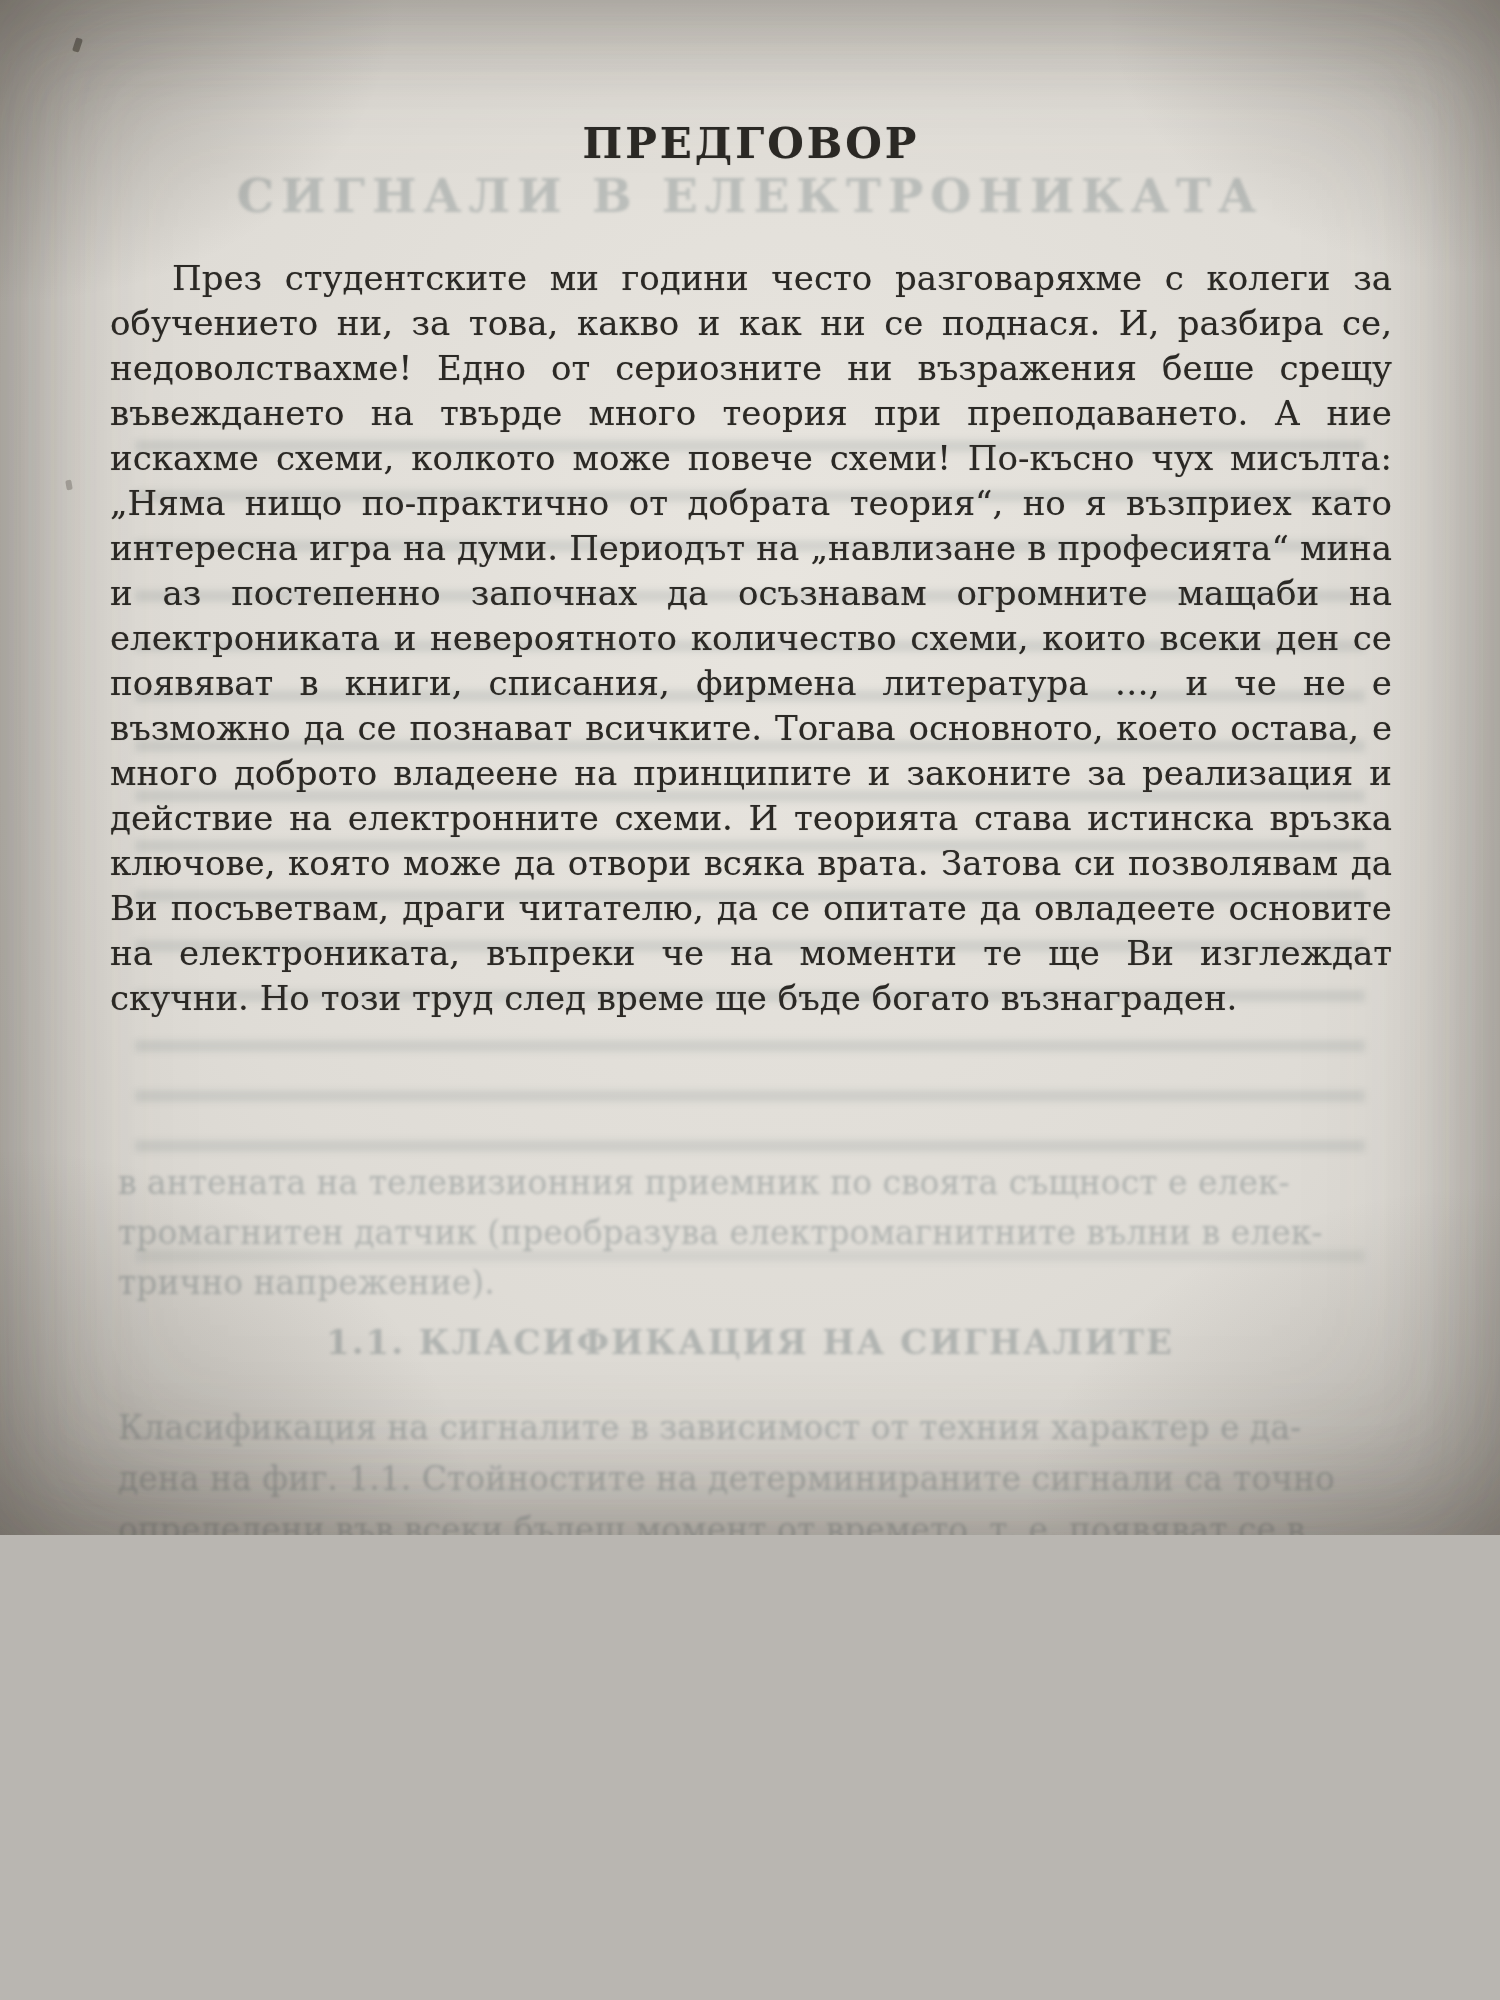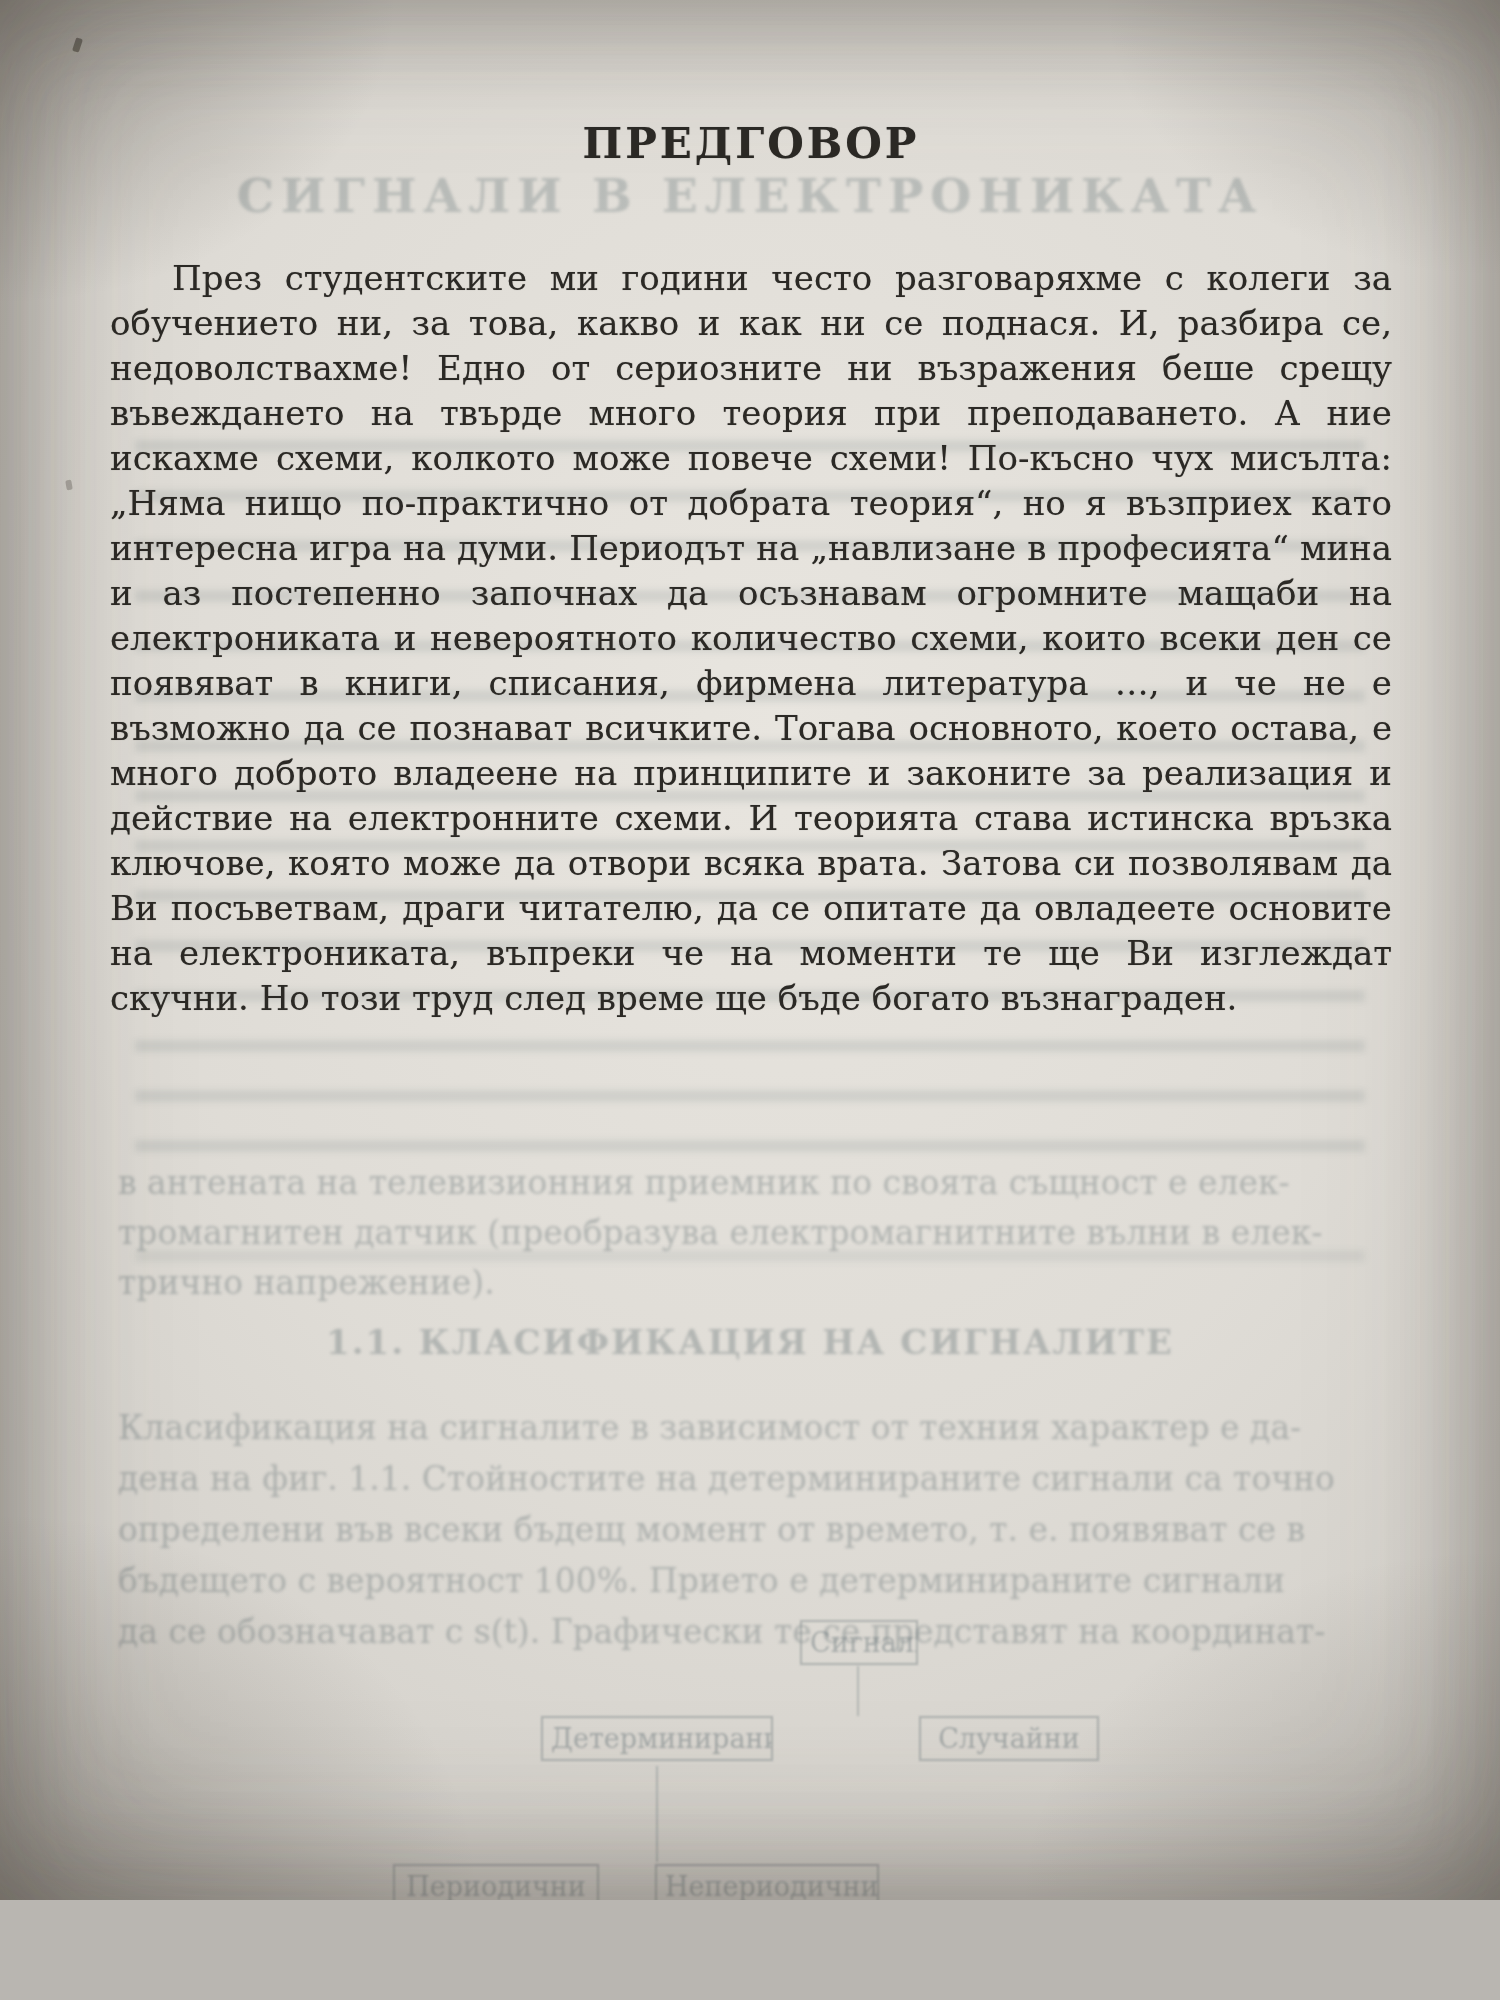--- a/index.html
+++ b/index.html
@@ -3,21 +3,21 @@
 <meta charset="utf-8">
 <style>
   html, body { margin: 0; padding: 0; }
   body {
     width: 1500px; height: 2000px;
     background: #b9b6b1;
     font-family: "DejaVu Serif", "Liberation Serif", serif;
   }
   .scan {
     position: relative;
-    width: 1500px; height: 1900px;
+    width: 1500px; height: 1535px;
     overflow: hidden;
     background: radial-gradient(ellipse 1250px 1500px at 52% 38%,
       #e8e5df 0%, #dfdcd6 52%, #d4d1cb 84%, #c8c5bf 100%);
   }
   
   .shade { position: absolute; pointer-events: none; }
   .shade-tl { left:0; top:0; width:430px; height:330px;
     background: radial-gradient(ellipse at 0% 0%, rgba(70,64,56,.38), transparent 65%); }
   .shade-tr { right:0; top:0; width:430px; height:300px;
     background: radial-gradient(ellipse at 100% 0%, rgba(70,64,56,.28), transparent 65%); }

